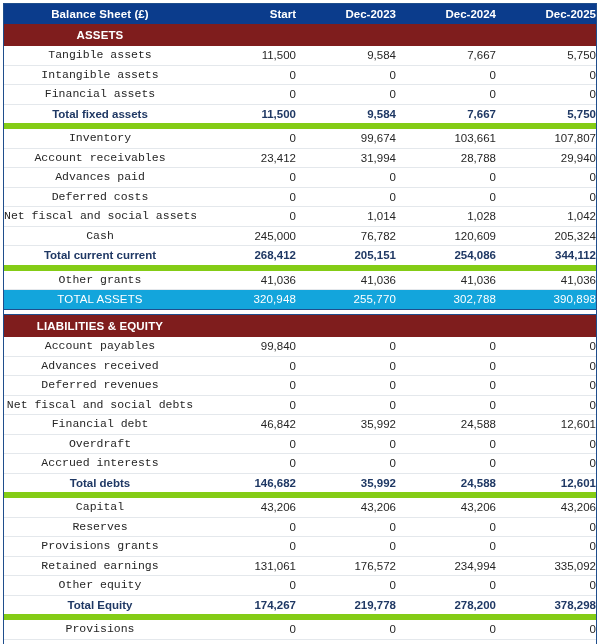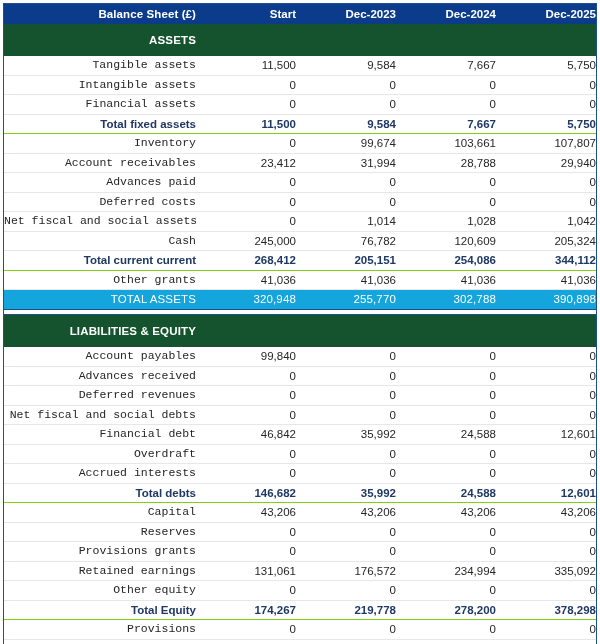--- a/index.html
+++ b/index.html
@@ -39,45 +39,45 @@
   table.bs td {
     padding: 0;
     height: 18.5px;
     line-height: 18.5px;
     vertical-align: middle;
     white-space: nowrap;
     overflow: hidden;
   }
 
   td.label {
-    text-align: right;
+    text-align: center;
     padding-left: 6px;
   }
   td.val {
     text-align: right;
     padding-right: 7px;
   }
 
   
   tr.hdr td {
     background: #0B3C8C;
     color: #ffffff;
     font-weight: bold;
     height: 20px;
     line-height: 20px;
     font-size: 11.5px;
   }
   tr.hdr td.label { letter-spacing: 0.1px; }
 
   
   tr.section td {
-    background: #14532d;
+    background: #7f1d1d;
     color: #ffffff;
     font-weight: bold;
-    height: 32px;
+    height: 22px;
     line-height: 19px;
     letter-spacing: 0.15px;
   }
 
   
   tr.grand td {
     background: #13A5DC;
     color: #ffffff;
     font-weight: normal;
     height: 19px;
@@ -91,21 +91,21 @@
     border-bottom: 1px solid #E4E8EC;
   }
   tr.item td.label { color: #262626; font-family: Liberation Mono, monospace; }
   tr.item td.val   { color: #262626; }
 
   
   tr.subtotal td {
     background: #ffffff;
     color: #1F3864;
     font-weight: bold;
-    border-bottom: 1px solid #84cc16;
+    border-bottom: 6px solid #84cc16;
   }
 
   
   tr.spacer td {
     background: #ffffff;
     height: 4px;
     line-height: 4px;
     border-top: 1px solid #1F4E8C;
     border-bottom: 1px solid #1F4E8C;
   }

